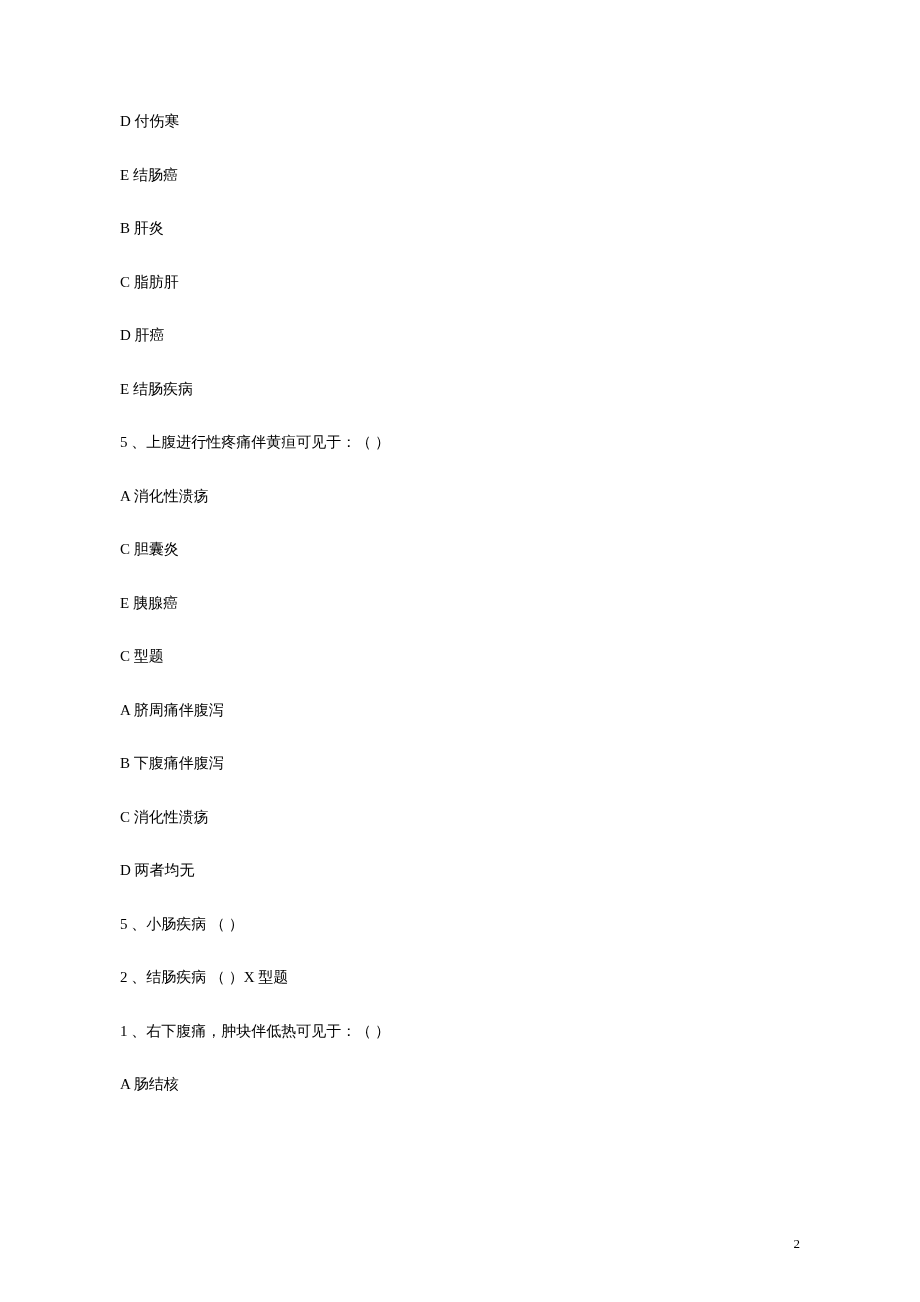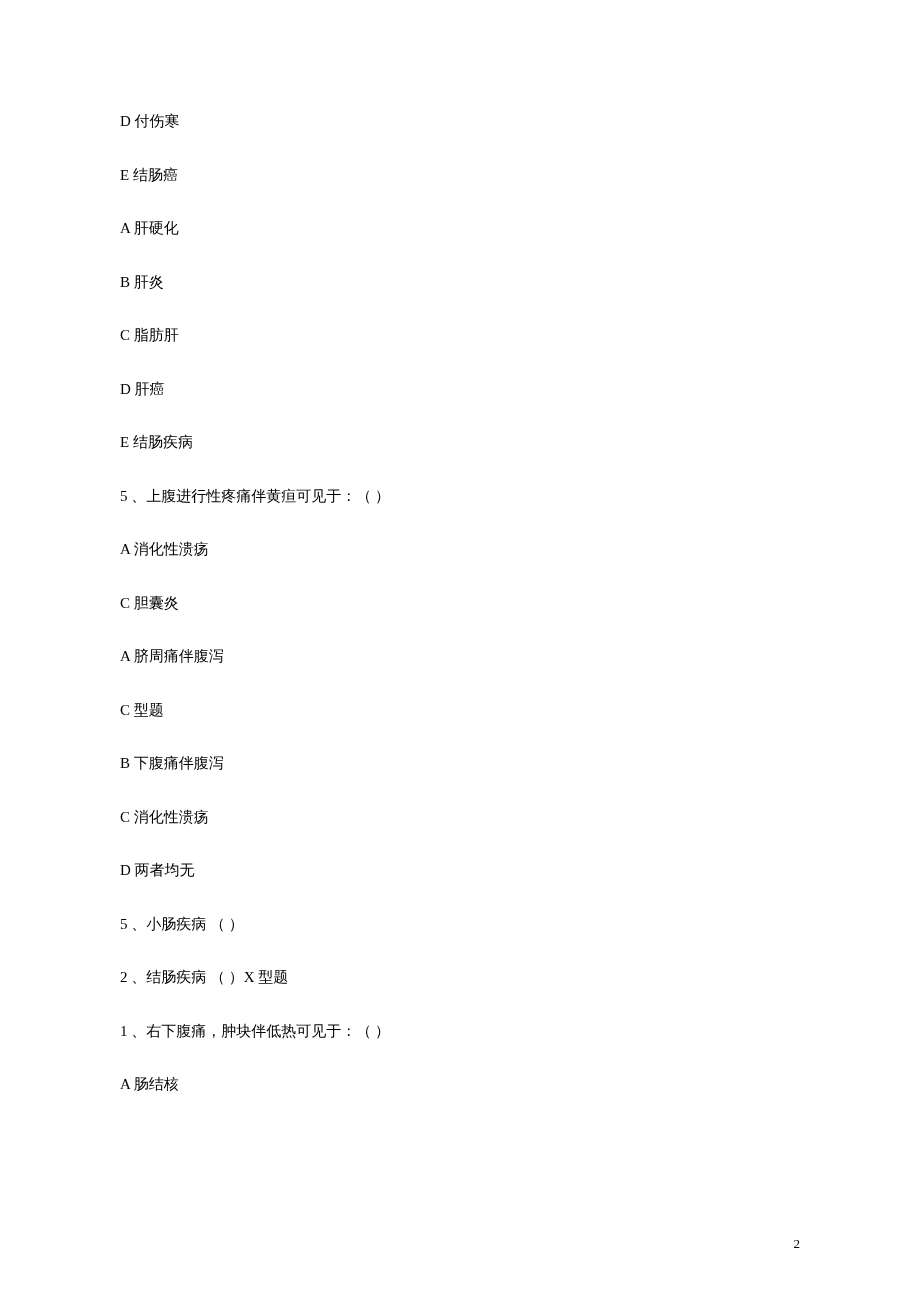--- a/index.html
+++ b/index.html
@@ -26,30 +26,30 @@
       font-size: 13px;
       font-family: "Times New Roman", serif;
     }
   </style>
 </head>
 <body>
 
 <div class="content">
   <div class="line">D 付伤寒</div>
   <div class="line">E 结肠癌</div>
-  <div class="line">A 肝硬化</div>
   <div class="line">B 肝炎</div>
   <div class="line">C 脂肪肝</div>
   <div class="line">D 肝癌</div>
   <div class="line">E 结肠疾病</div>
   <div class="line">5 、上腹进行性疼痛伴黄疸可见于：（  ）</div>
   <div class="line">A 消化性溃疡</div>
   <div class="line">C 胆囊炎</div>
+  <div class="line">E 胰腺癌</div>
+  <div class="line">C 型题</div>
   <div class="line">A 脐周痛伴腹泻</div>
-  <div class="line">C 型题</div>
   <div class="line">B 下腹痛伴腹泻</div>
   <div class="line">C 消化性溃疡</div>
   <div class="line">D 两者均无</div>
   <div class="line">5 、小肠疾病  （  ）</div>
   <div class="line">2 、结肠疾病  （  ）X 型题</div>
   <div class="line">1 、右下腹痛，肿块伴低热可见于：（   ）</div>
   <div class="line">A 肠结核</div>
 
 </div>
 

